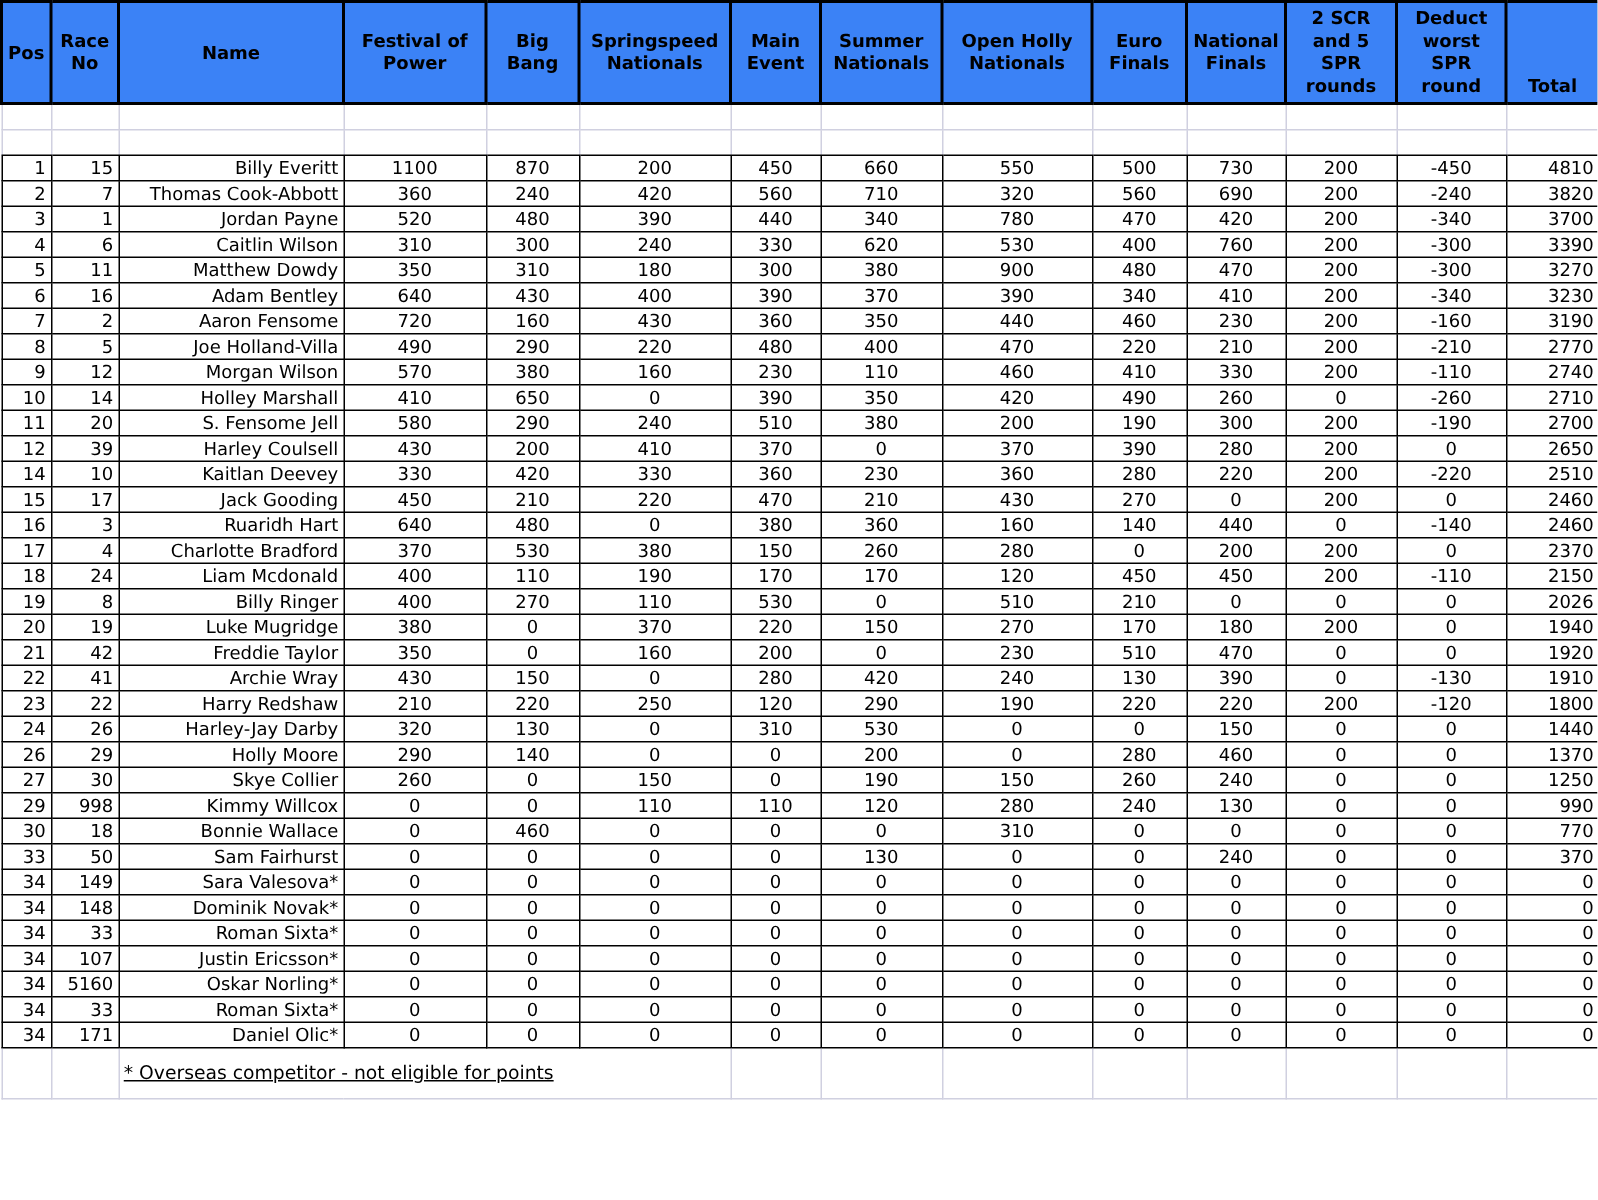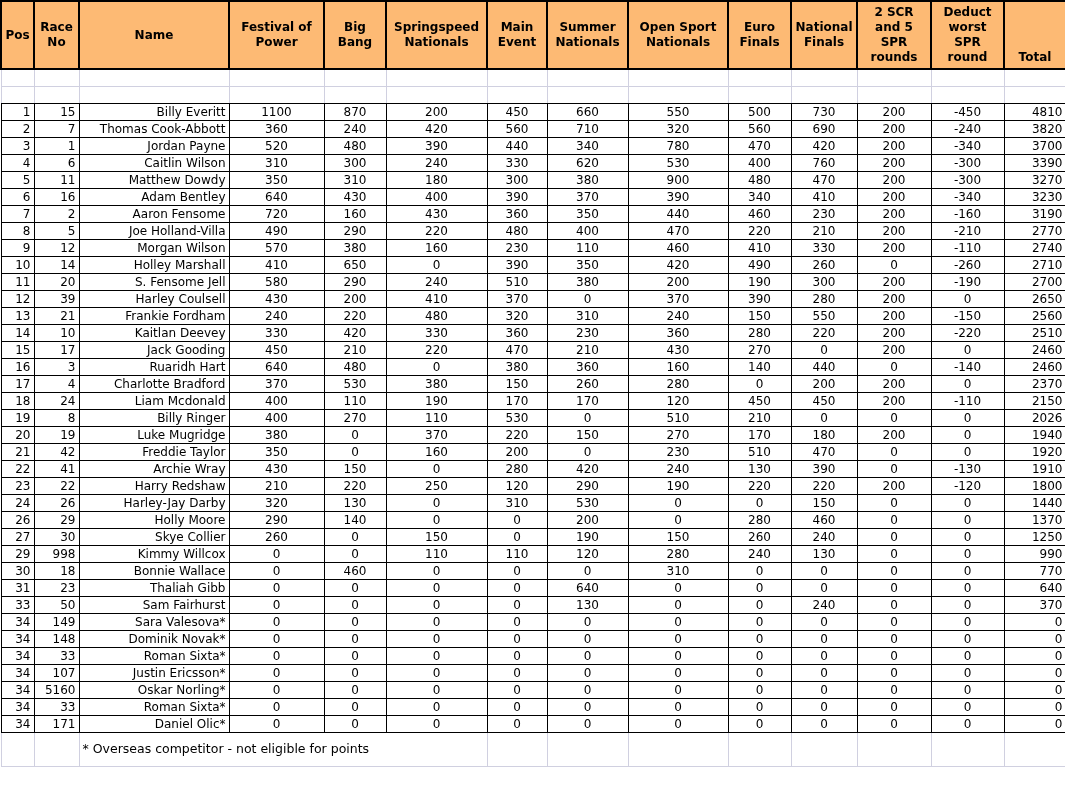--- a/index.html
+++ b/index.html
@@ -22,21 +22,21 @@
   }
   
   thead th {
     border: 2px solid #000000;
     font-weight: bold;
     font-size: 12px;
     line-height: 15px;
     vertical-align: middle;
     white-space: pre-line;
     padding: 1px 2px;
-    background: #fdba74;
+    background: #3b82f6;
   }
   thead tr { height: 68px; }
   thead th.v-bottom { vertical-align: bottom; padding-bottom: 3px; margin-left: 22px; }
 
   
   tr.spacer { height: 17px; }
   tr.spacer td { border: 1px solid #d0d0e0; }
   tr.spacer.last td { border-bottom: 1px solid #000000; }
 
   
@@ -47,21 +47,21 @@
     line-height: 16px;
     padding: 0 3px;
     white-space: nowrap;
     overflow: hidden;
   }
   td.c-right  { text-align: right; padding-right: 5px; }
   td.c-left   { text-align: right;  padding-left: 3px; }
   td.c-center { text-align: center; }
 
   
-  tr.footrow { height: 34px; }
+  tr.footrow { height: 34px; text-decoration: underline; }
   tr.footrow td {
     border: 1px solid #d0d0e0;
     border-top: 1px solid #000000;
     font-size: 12.5px;
     line-height: 16px;
     padding: 0 3px;
     white-space: nowrap;
   }
   tr.footrow td.note { text-align: left; }
 </style>
@@ -95,21 +95,21 @@
         <th>Festival of
 Power</th>
         <th>Big
 Bang</th>
         <th>Springspeed
 Nationals</th>
         <th>Main
 Event</th>
         <th>Summer
 Nationals</th>
-        <th>Open Sport
+        <th>Open Holly
 Nationals</th>
         <th>Euro
 Finals</th>
         <th>National
 Finals</th>
         <th>2 SCR
 and 5
 SPR
 rounds</th>
         <th>Deduct
@@ -340,36 +340,20 @@
           <td class="c-center">370</td>
           <td class="c-center">0</td>
           <td class="c-center">370</td>
           <td class="c-center">390</td>
           <td class="c-center">280</td>
           <td class="c-center">200</td>
           <td class="c-center">0</td>
           <td class="c-right">2650</td>
         </tr>
         <tr>
-          <td class="c-right">13</td>
-          <td class="c-right">21</td>
-          <td class="c-left">Frankie Fordham</td>
-          <td class="c-center">240</td>
-          <td class="c-center">220</td>
-          <td class="c-center">480</td>
-          <td class="c-center">320</td>
-          <td class="c-center">310</td>
-          <td class="c-center">240</td>
-          <td class="c-center">150</td>
-          <td class="c-center">550</td>
-          <td class="c-center">200</td>
-          <td class="c-center">-150</td>
-          <td class="c-right">2560</td>
-        </tr>
-        <tr>
           <td class="c-right">14</td>
           <td class="c-right">10</td>
           <td class="c-left">Kaitlan Deevey</td>
           <td class="c-center">330</td>
           <td class="c-center">420</td>
           <td class="c-center">330</td>
           <td class="c-center">360</td>
           <td class="c-center">230</td>
           <td class="c-center">360</td>
           <td class="c-center">280</td>
@@ -596,36 +580,20 @@
           <td class="c-center">0</td>
           <td class="c-center">0</td>
           <td class="c-center">310</td>
           <td class="c-center">0</td>
           <td class="c-center">0</td>
           <td class="c-center">0</td>
           <td class="c-center">0</td>
           <td class="c-right">770</td>
         </tr>
         <tr>
-          <td class="c-right">31</td>
-          <td class="c-right">23</td>
-          <td class="c-left">Thaliah Gibb</td>
-          <td class="c-center">0</td>
-          <td class="c-center">0</td>
-          <td class="c-center">0</td>
-          <td class="c-center">0</td>
-          <td class="c-center">640</td>
-          <td class="c-center">0</td>
-          <td class="c-center">0</td>
-          <td class="c-center">0</td>
-          <td class="c-center">0</td>
-          <td class="c-center">0</td>
-          <td class="c-right">640</td>
-        </tr>
-        <tr>
           <td class="c-right">33</td>
           <td class="c-right">50</td>
           <td class="c-left">Sam Fairhurst</td>
           <td class="c-center">0</td>
           <td class="c-center">0</td>
           <td class="c-center">0</td>
           <td class="c-center">0</td>
           <td class="c-center">130</td>
           <td class="c-center">0</td>
           <td class="c-center">0</td>

